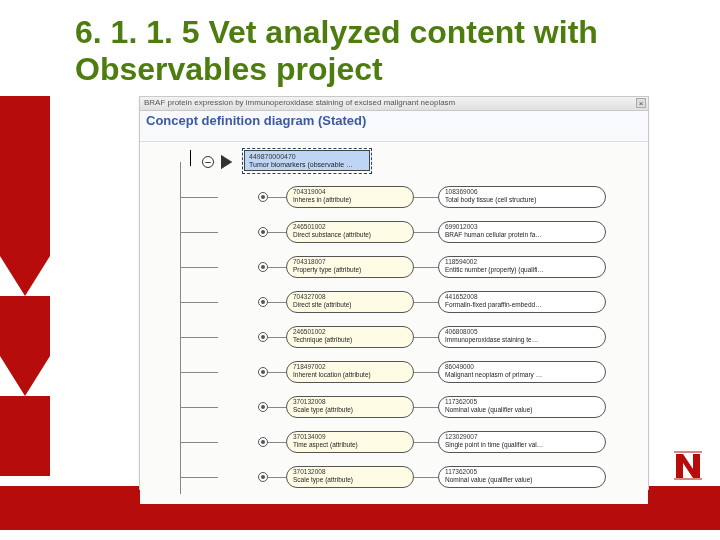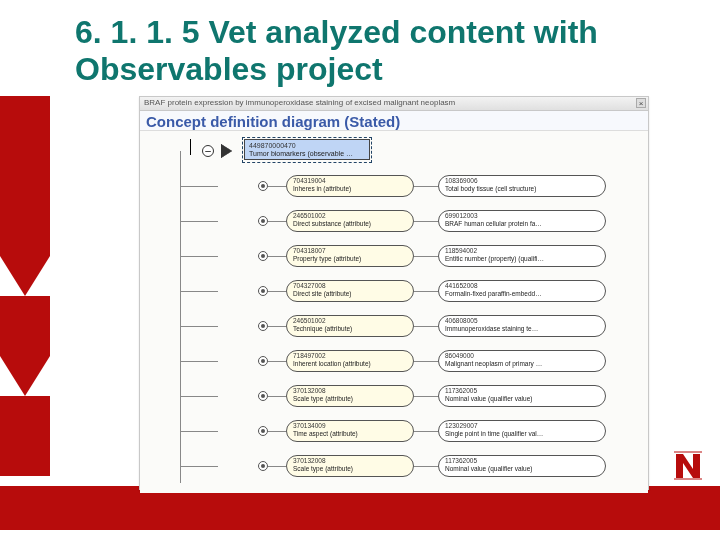--- a/index.html
+++ b/index.html
@@ -9,21 +9,21 @@
     font-family: Arial, Helvetica, sans-serif;
     position: relative;
     overflow: hidden;
   }
   .title {
     position: absolute;
     left: 75px; top: 14px;
     font-size: 32px;
     font-weight: bold;
     line-height: 1.15;
-    color: #0f766e;
+    color: #4d7c0f;
   }
   .red-bar-left {
     position: absolute;
     left: 0; top: 96px;
     width: 50px; height: 380px;
     background: #b70c0c;
   }
   .red-bar-left .chev1,
   .red-bar-left .chev2 {
     position: absolute;
@@ -69,25 +69,25 @@
   .panel-top .close {
     position: absolute; right: 2px; top: 1px;
     width: 10px; height: 10px;
     background: #ddd;
     border: 1px solid #aaa;
     color: #444;
     font-size: 8px; line-height: 9px;
     text-align: center;
   }
   .panel-sub {
-    height: 20px;
+    height: 31px;
     padding: 2px 6px;
     color: #3a5aa8;
     font-weight: bold;
-    font-size: 15px;
+    font-size: 13px;
     border-bottom: 1px solid #ddd;
     background: #f7f9fd;
   }
   .diagram {
     position: relative;
     height: 362px;
     background: #fbfbf9;
   }
   .root-box {
     position: absolute;

